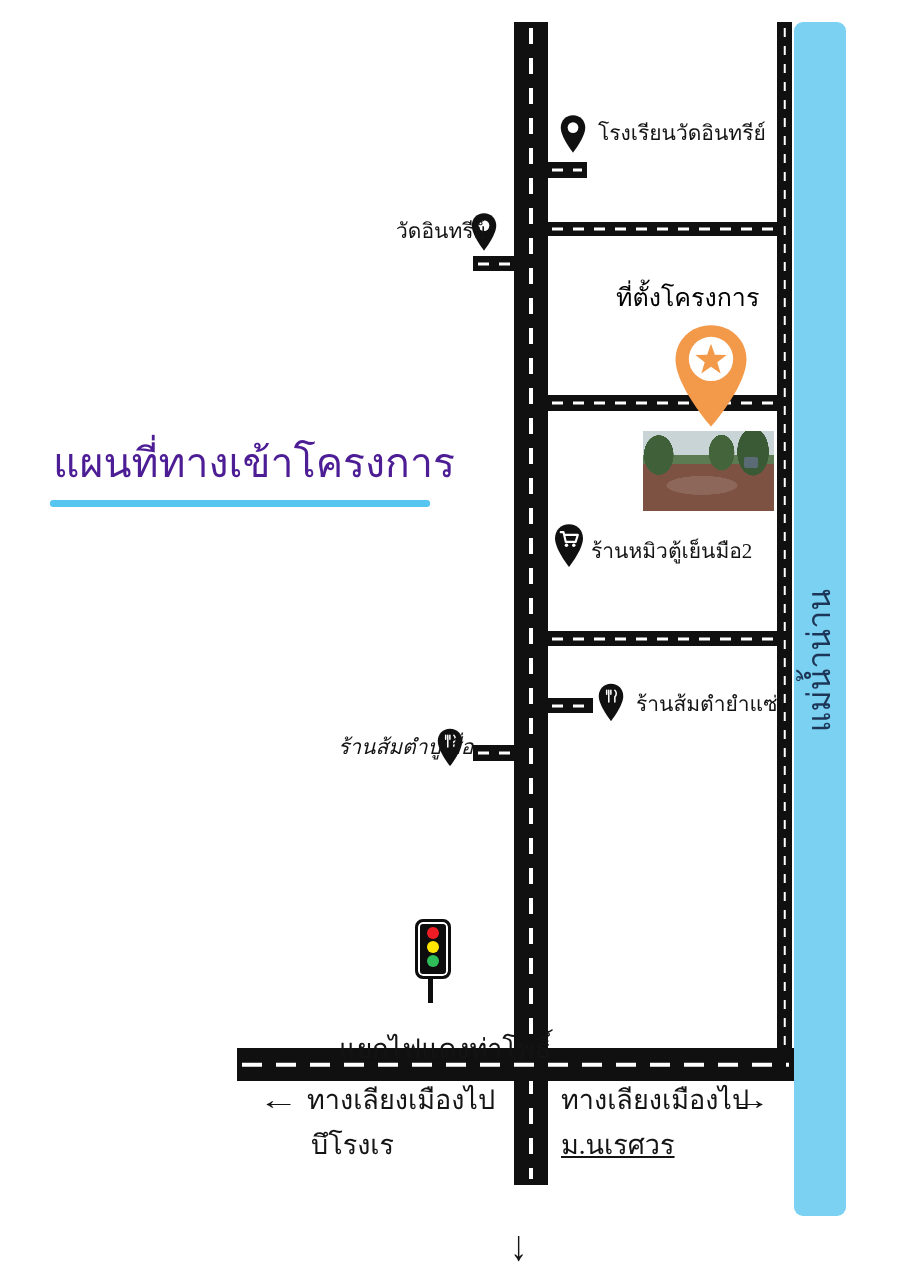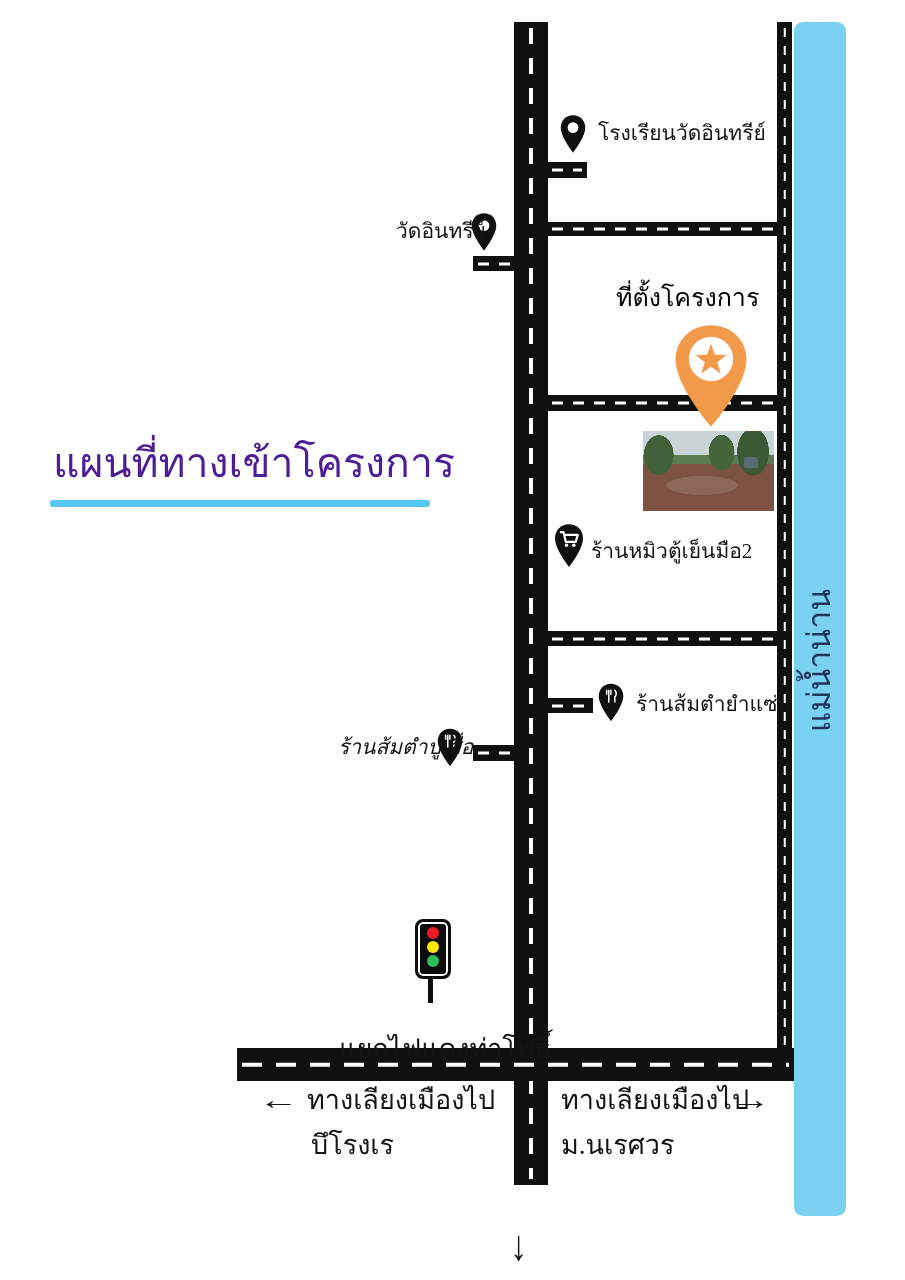--- a/index.html
+++ b/index.html
@@ -152,17 +152,17 @@
   </div>
   <div class="abs" id="traffic-pole"></div>
   <div class="lbl dir" style="left:339px;top:1005px;margin-top:30px;">แยกไฟแดงท่าโพธิ์</div>
 
   <div class="lbl dir" style="left:258px;top:1086px;"><span class="arrow">←</span></div>
   <div class="lbl dir" style="left:307px;top:1086px;">ทางเลียงเมืองไป</div>
   <div class="lbl dir" style="left:311px;top:1131px;">บึโรงเร</div>
 
   <div class="lbl dir" style="left:561px;top:1086px;">ทางเลียงเมืองไป</div>
   <div class="lbl dir" style="left:730px;top:1086px;"><span class="arrow">→</span></div>
-  <div class="lbl dir" style="left:561px;top:1131px;">ม.นเรศวร</div>
+  <div class="lbl dir" style="left:561px;top:1131px;text-decoration:underline;">ม.นเรศวร</div>
 
   <div class="lbl" id="south-arrow">↓</div>
 
 </div>
 
 </body></html>

